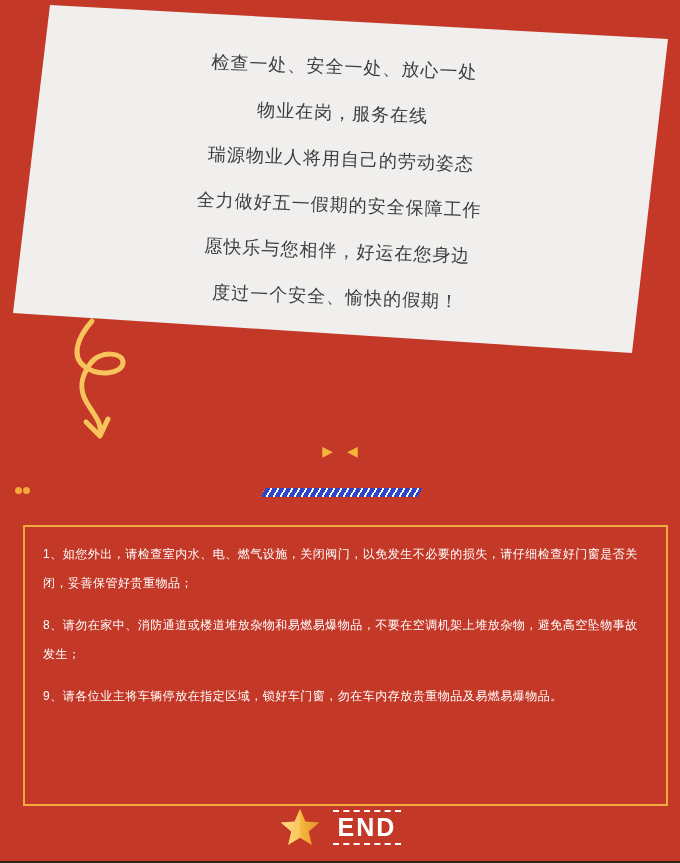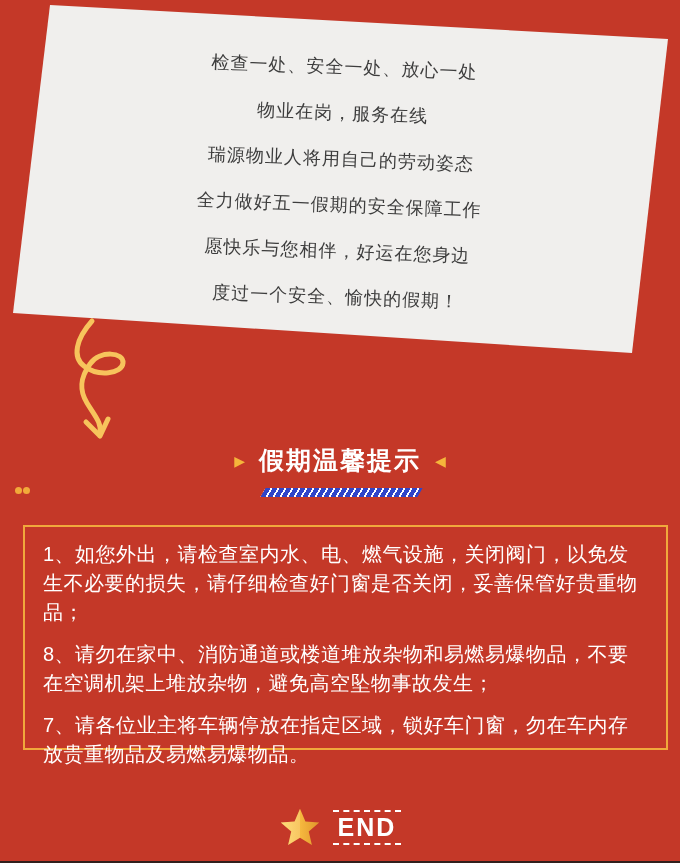--- a/index.html
+++ b/index.html
@@ -47,26 +47,26 @@
     color:#ffffff;font-size:25px;font-weight:bold;letter-spacing:2px;
   }
   .stripe-bar{
     position:absolute;left:263px;top:488px;width:157px;height:9px;
     background:repeating-linear-gradient(90deg,#2f45c8 0 5px,#ffffff 5px 7px);
     transform:skewX(-30deg);
   }
 
   
   .tips-box{
-    position:absolute;left:23px;top:525px;width:645px;height:225px;
+    position:absolute;left:23px;top:525px;width:645px;height:281px;
     box-sizing:border-box;
     border:2px solid #f0a93c;
     padding:13px 18px;
     color:#ffffff;
-    font-size:20px;line-height:29px;
+    font-size:12px;line-height:29px;
     letter-spacing:0.5px;
   }
   .tips-box p{margin:0 0 13px 0;}
   .tips-box p:last-child{margin-bottom:0;}
 
   
   .footer{
     position:absolute;left:0;right:0;top:806px;
     display:flex;justify-content:center;align-items:center;gap:12px;
   }
@@ -103,29 +103,28 @@
     <path d="M 41 105 L 55 119 M 63 102 L 55 119" fill="none" stroke="#f7c45c" stroke-width="5" stroke-linecap="round"></path>
   </svg>
 
   <div class="dots">
     <span></span>
     <span></span>
   </div>
 
   <div class="section-header">
     <span class="tri">▶</span>
-    <span class="section-title">假期温馨提示</span>
     <span class="tri">◀</span>
   </div>
   <div class="stripe-bar"></div>
 
   <div class="tips-box">
     <p>1、如您外出，请检查室内水、电、燃气设施，关闭阀门，以免发生不必要的损失，请仔细检查好门窗是否关闭，妥善保管好贵重物品；</p>
     <p>8、请勿在家中、消防通道或楼道堆放杂物和易燃易爆物品，不要在空调机架上堆放杂物，避免高空坠物事故发生；</p>
-    <p>7、请各位业主将车辆停放在指定区域，锁好车门窗，勿在车内存放贵重物品及易燃易爆物品。</p>
+    <p>9、请各位业主将车辆停放在指定区域，锁好车门窗，勿在车内存放贵重物品及易燃易爆物品。</p>
   </div>
 
   <div class="footer">
     <svg class="star" viewBox="0 0 48 48">
       <defs>
         <linearGradient id="starGrad" x1="0" y1="0" x2="1" y2="0">
           <stop offset="0" stop-color="#ffd75e"></stop>
           <stop offset="0.5" stop-color="#f6b93f"></stop>
           <stop offset="1" stop-color="#e0952b"></stop>
         </linearGradient>

